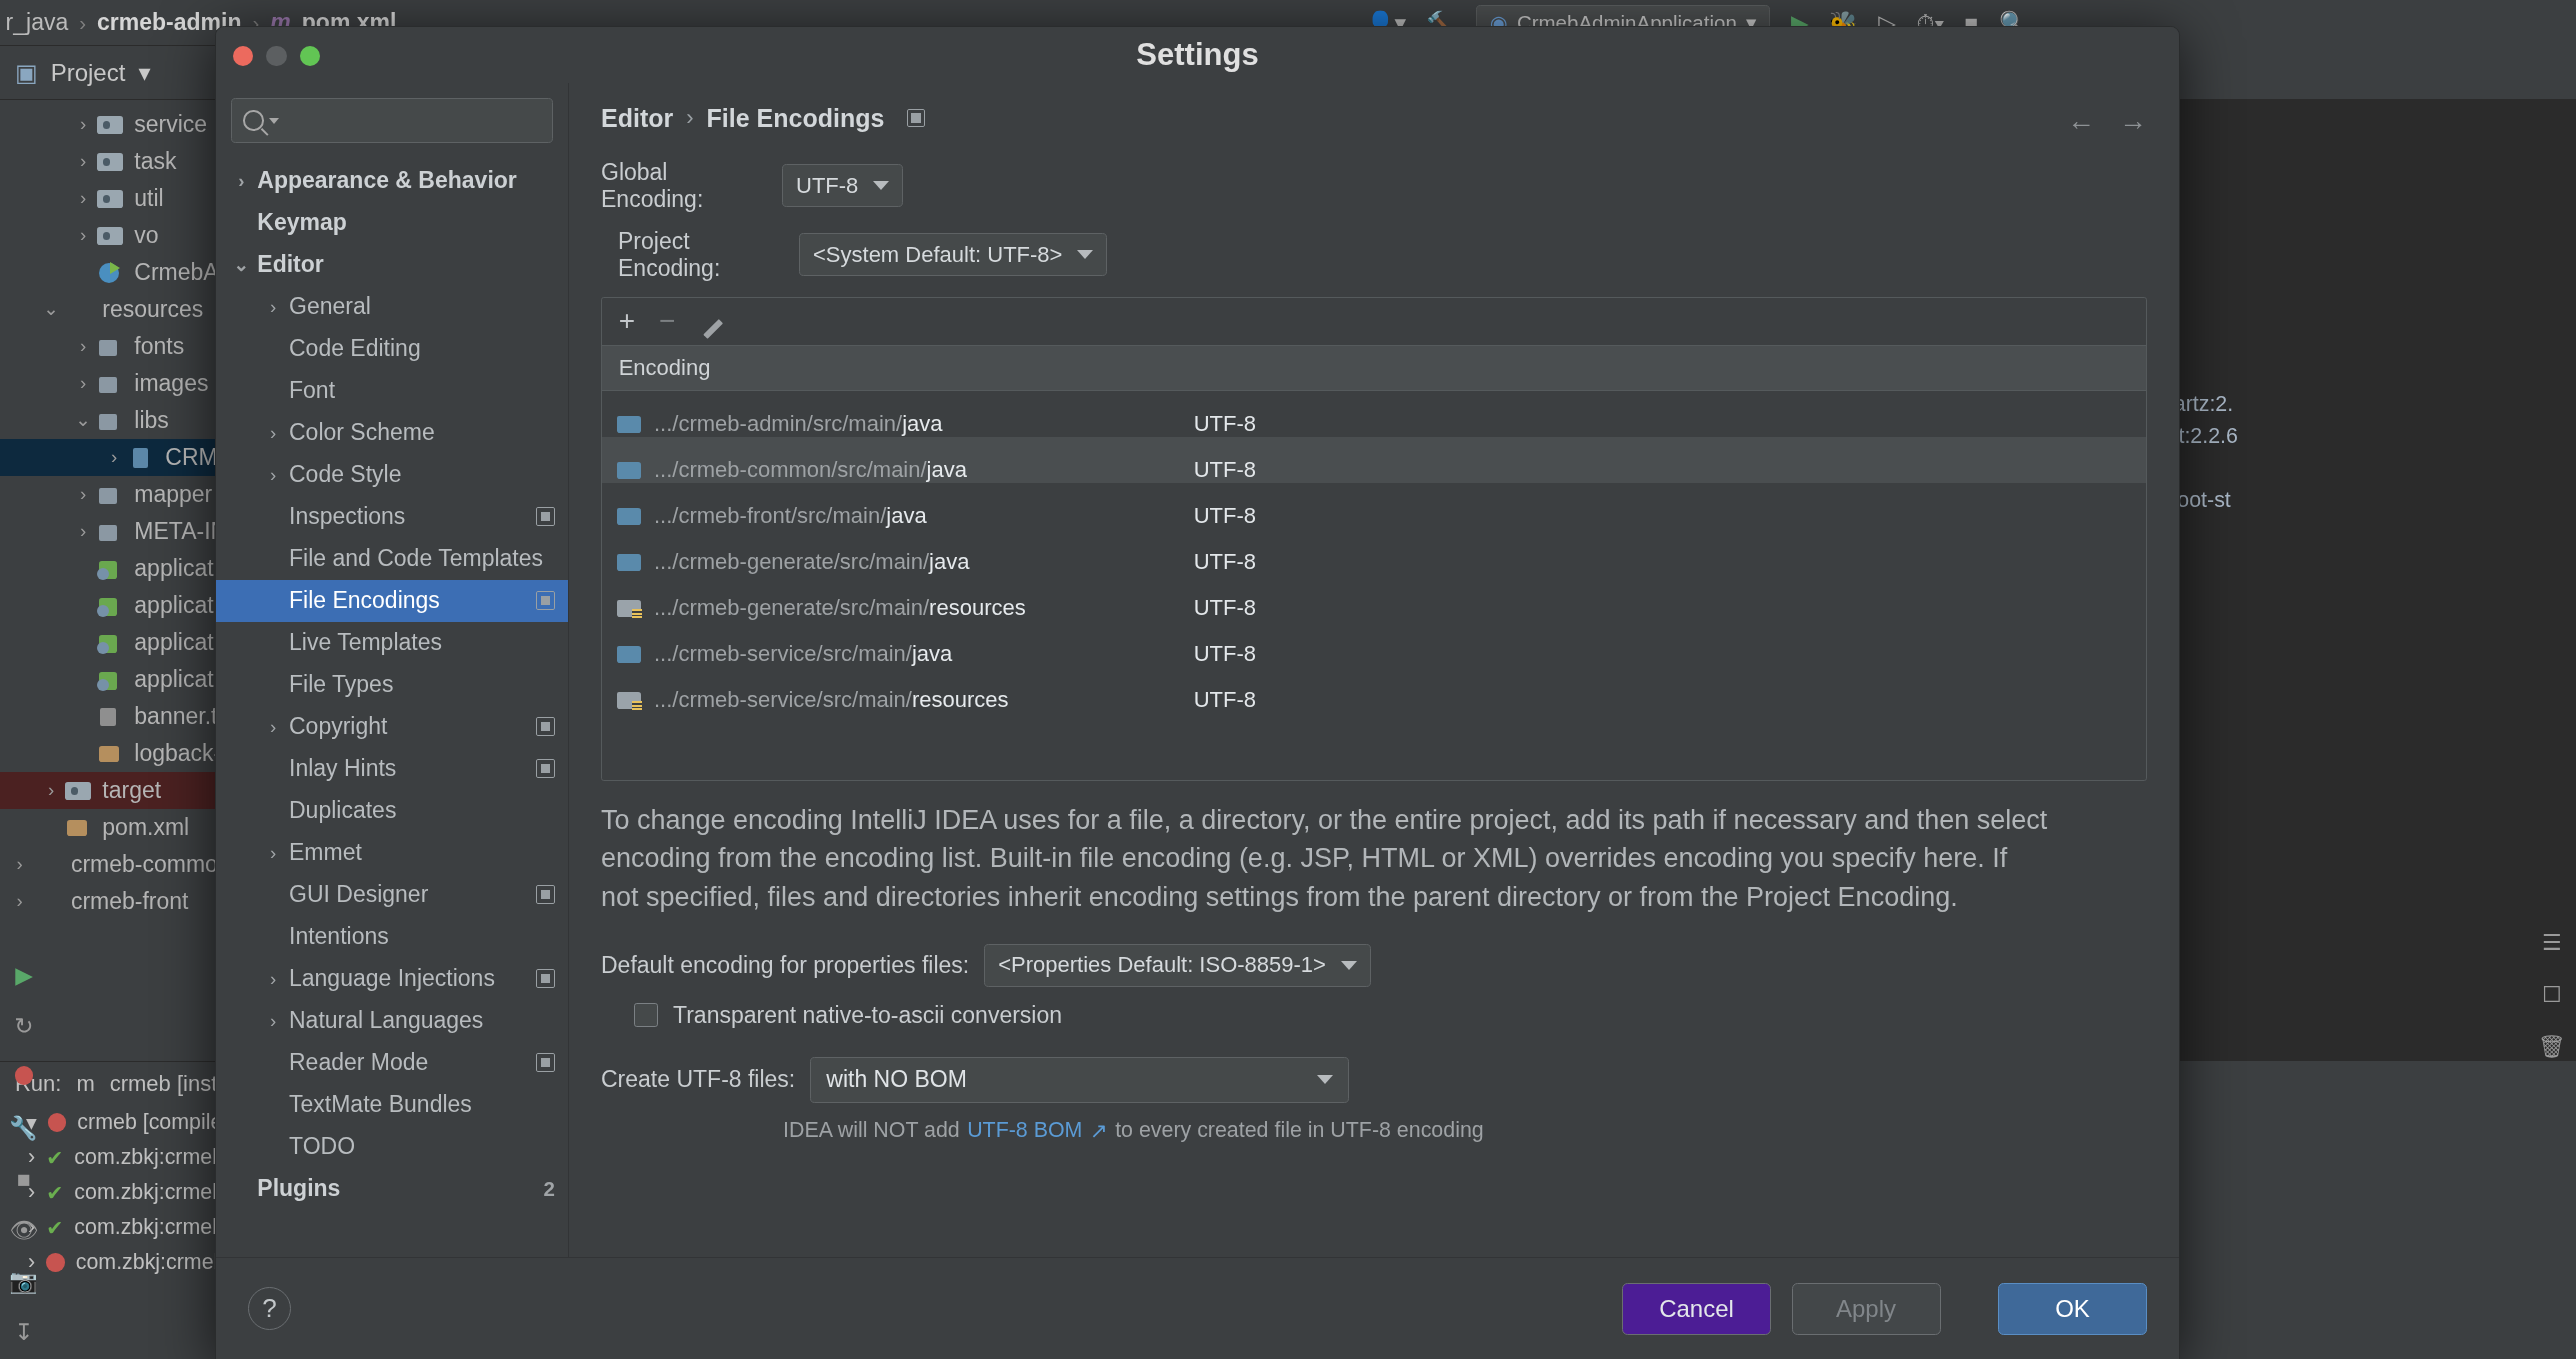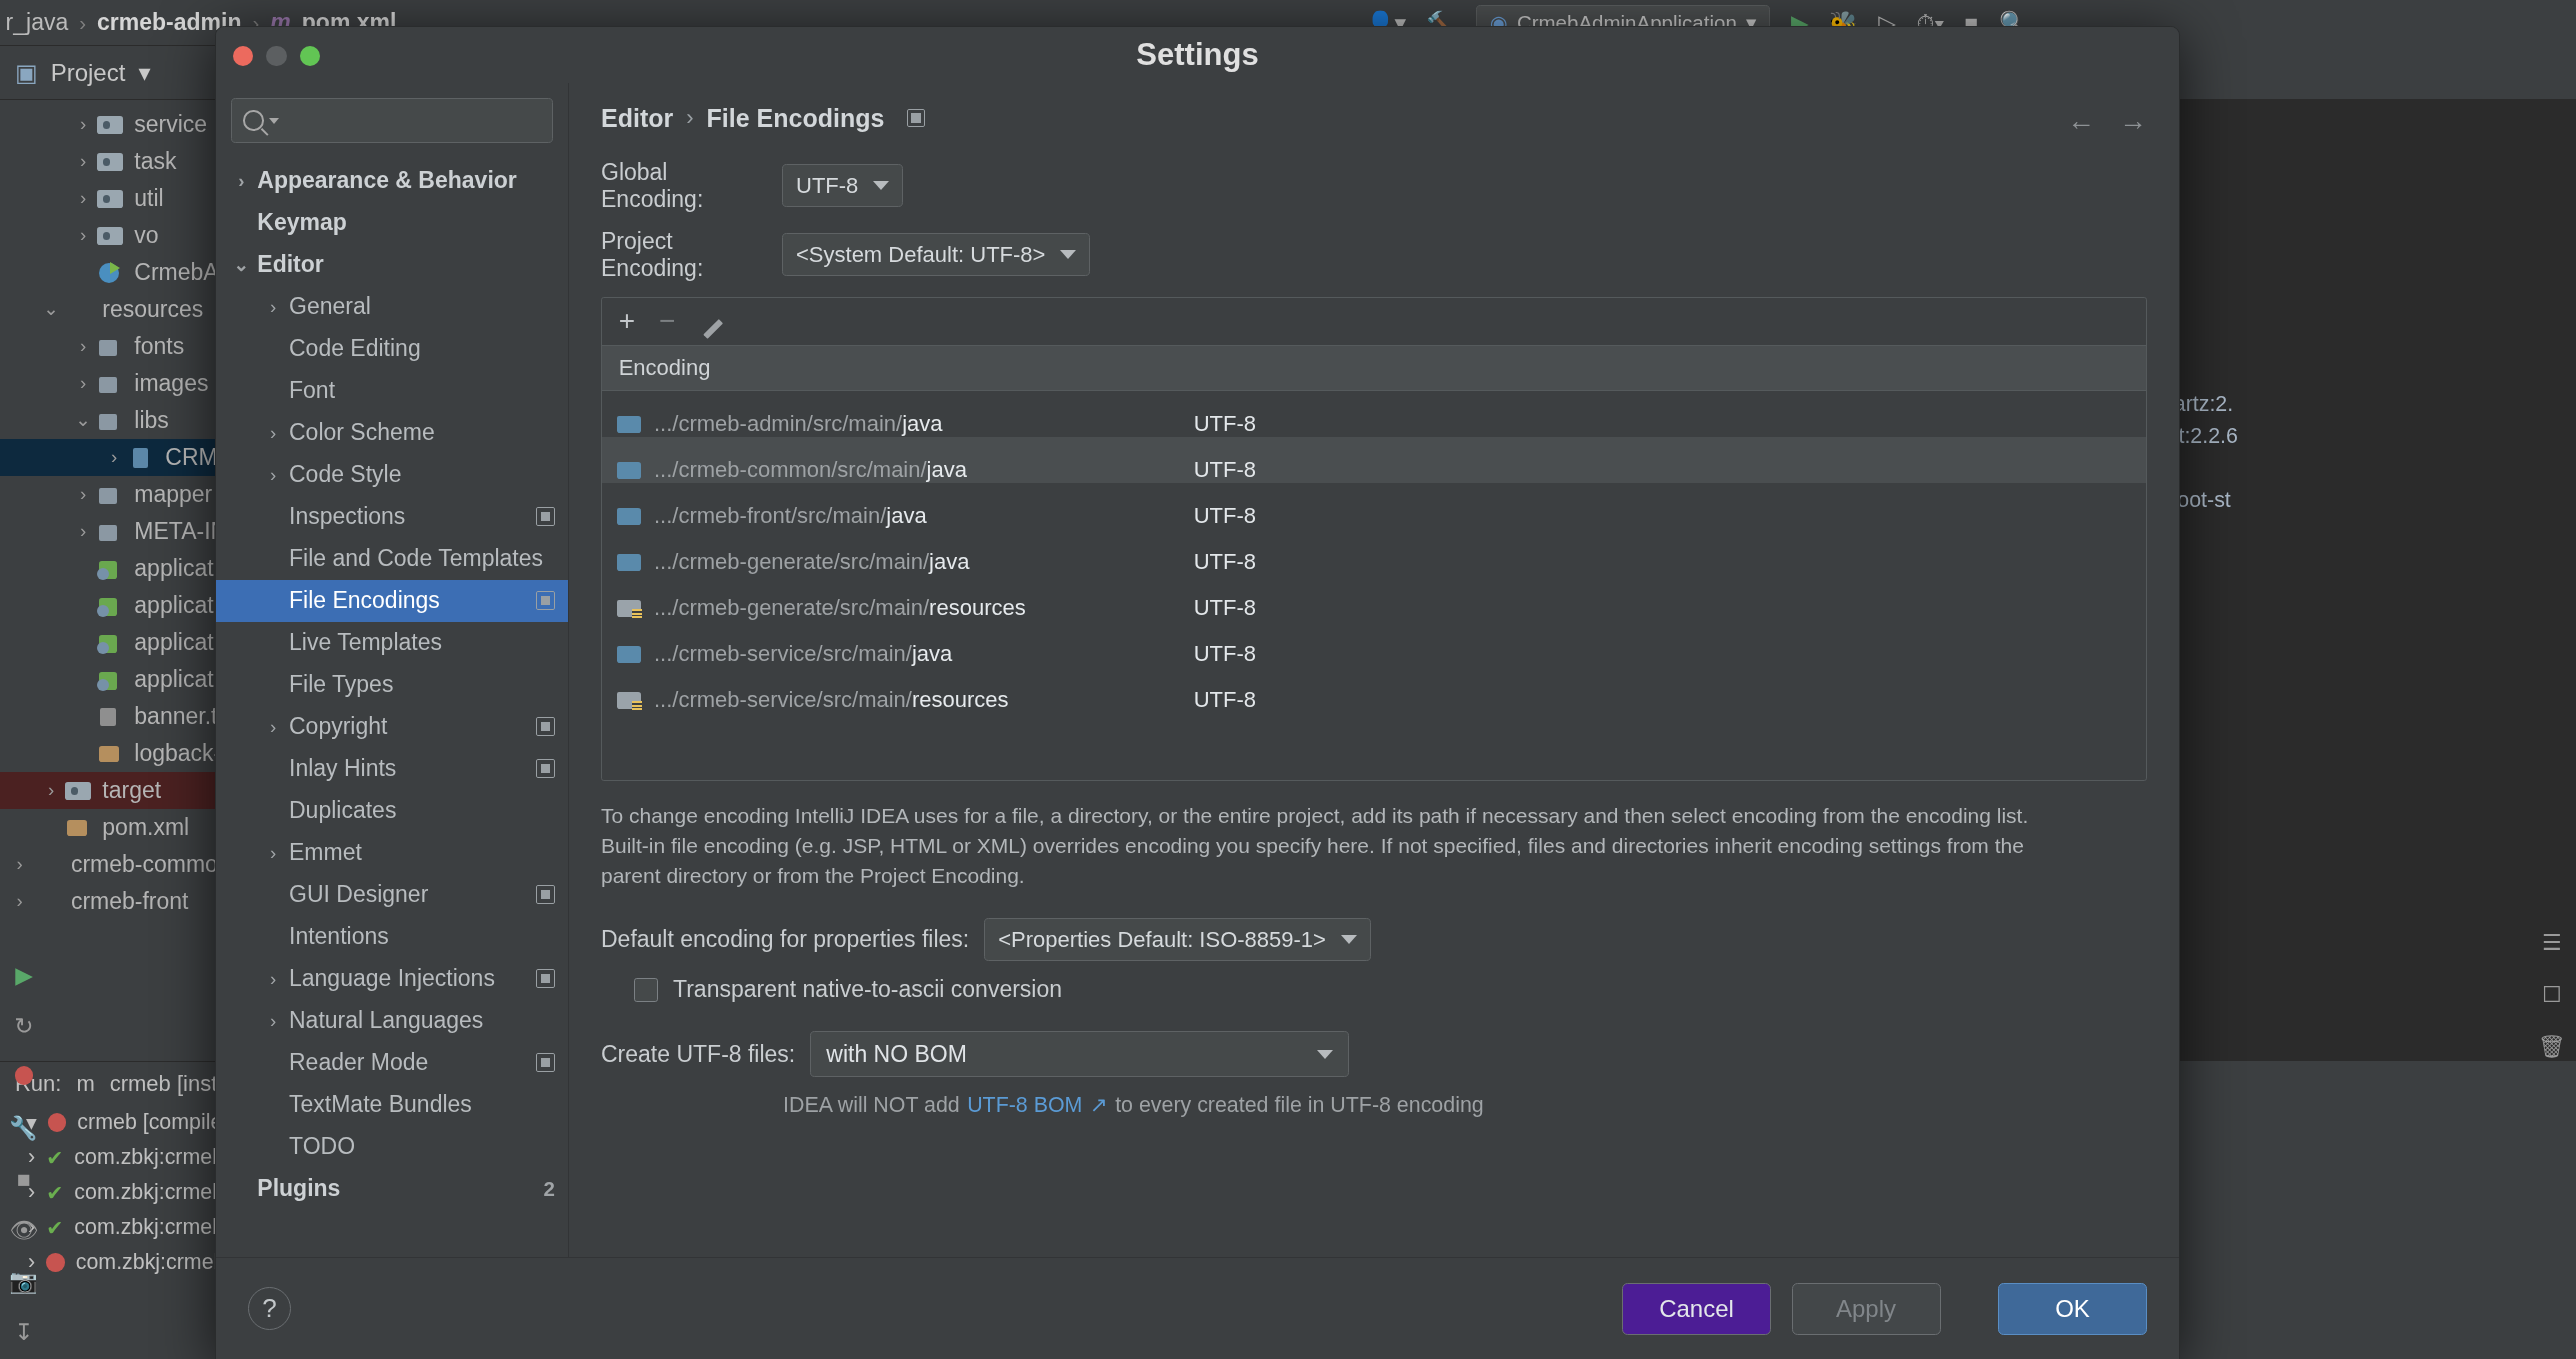--- a/index.html
+++ b/index.html
@@ -193,21 +193,21 @@
   .tc-enc { flex:1; padding-left:16.7px; color:#e3e7ea; }
   .dim-path { color:#9ea2a5; }
   .bold-path { color:#e6eaed; }
   .ficon { width: 24px; height: 19.5px; position: relative; flex:none; }
   .ficon::before { content:""; position:absolute; left:0; top:1.9px; width:24px; height:17.7px; background:#5a8aab; border-radius:1.9px 2.8px 2.8px 2.8px; }
   .ficon.res::before { background:#9aa3aa; }
   .ficon.res::after { content:""; position:absolute; right:-0.9px; bottom:-1.9px; width:10.2px; height:10.2px;
      background: repeating-linear-gradient(to bottom, #e8c15a 0 1.9px, #3c3f41 1.9px 3.7px); }
 
   .help {
-    margin-top: 20.5px; color:#b2b6b9; font-size: 21px; line-height: 1.42; max-width: 1451px;
+    margin-top: 20.5px; color:#b2b6b9; font-size: 27px; line-height: 1.42; max-width: 1451px;
   }
 
   .bottom-form { margin-top: 28px; }
   .cb { width: 24px; height: 24px; border: 1.4px solid #7b8084; border-radius: 2.8px; background:#45494a; flex:none; }
   .combo-wide {
     background:#45494a; border:0.9px solid #5e6264; border-radius:4.6px; height: 46px;
     display:flex; align-items:center; justify-content:space-between;
     padding: 0 15px; color:#e0e4e7; font-size:23px; width: 539px;
   }
   .note { margin-top: 11px; margin-left: 182px; color:#9ea2a5; font-size:21.4px; display:flex; align-items:center; gap:7.4px;}
@@ -596,21 +596,21 @@
 
       <div class="form-row">
         <span class="flabel" style="width:166px;">Global Encoding:</span>
         <div class="combo">
           <span>UTF-8</span>
           <span class="caret"></span>
         </div>
       </div>
 
       <div class="form-row">
-        <span class="flabel" style="width:166px;">Project Encoding:</span>
+        <span class="flabel" style="width:166px;margin-left:17px;">Project Encoding:</span>
         <div class="combo">
           <span>&lt;System Default: UTF-8&gt;</span>
           <span class="caret"></span>
         </div>
       </div>
 
       <div class="table-panel">
         <div class="tb-toolbar">
           <span class="tb-btn">+</span>
           <span class="tb-btn dim">−</span>

